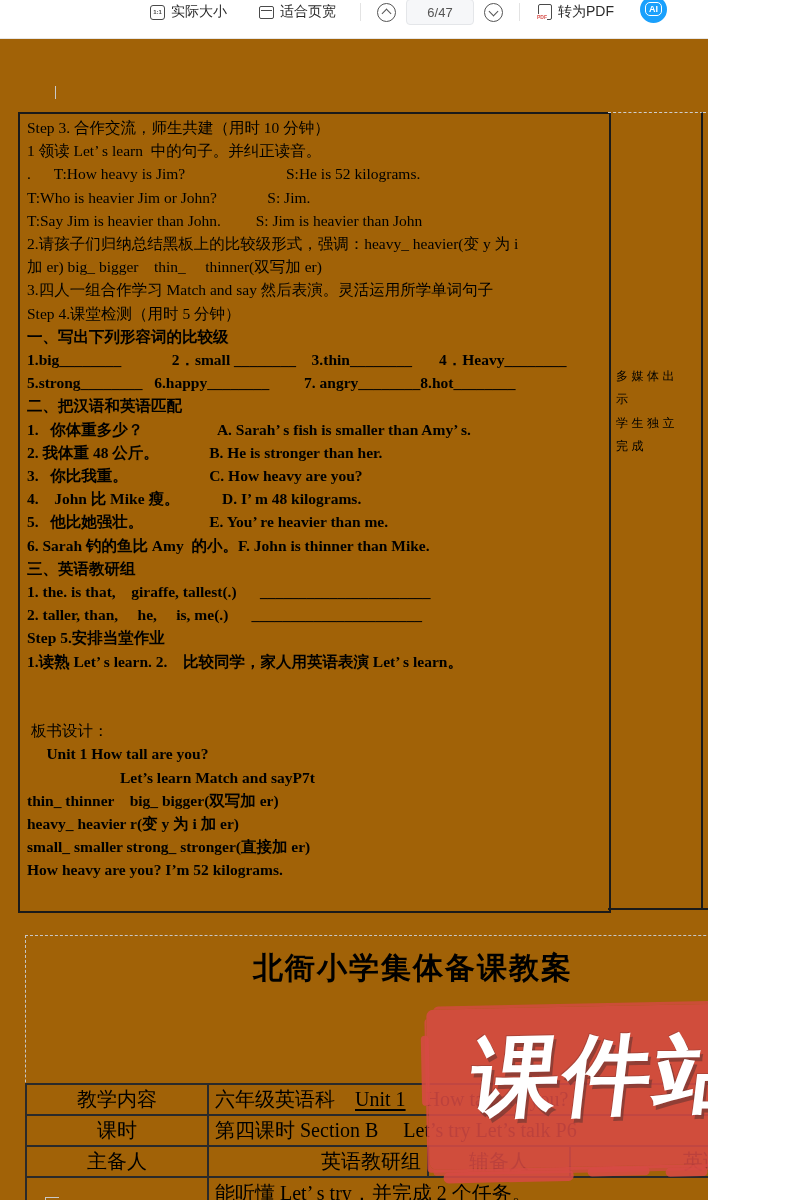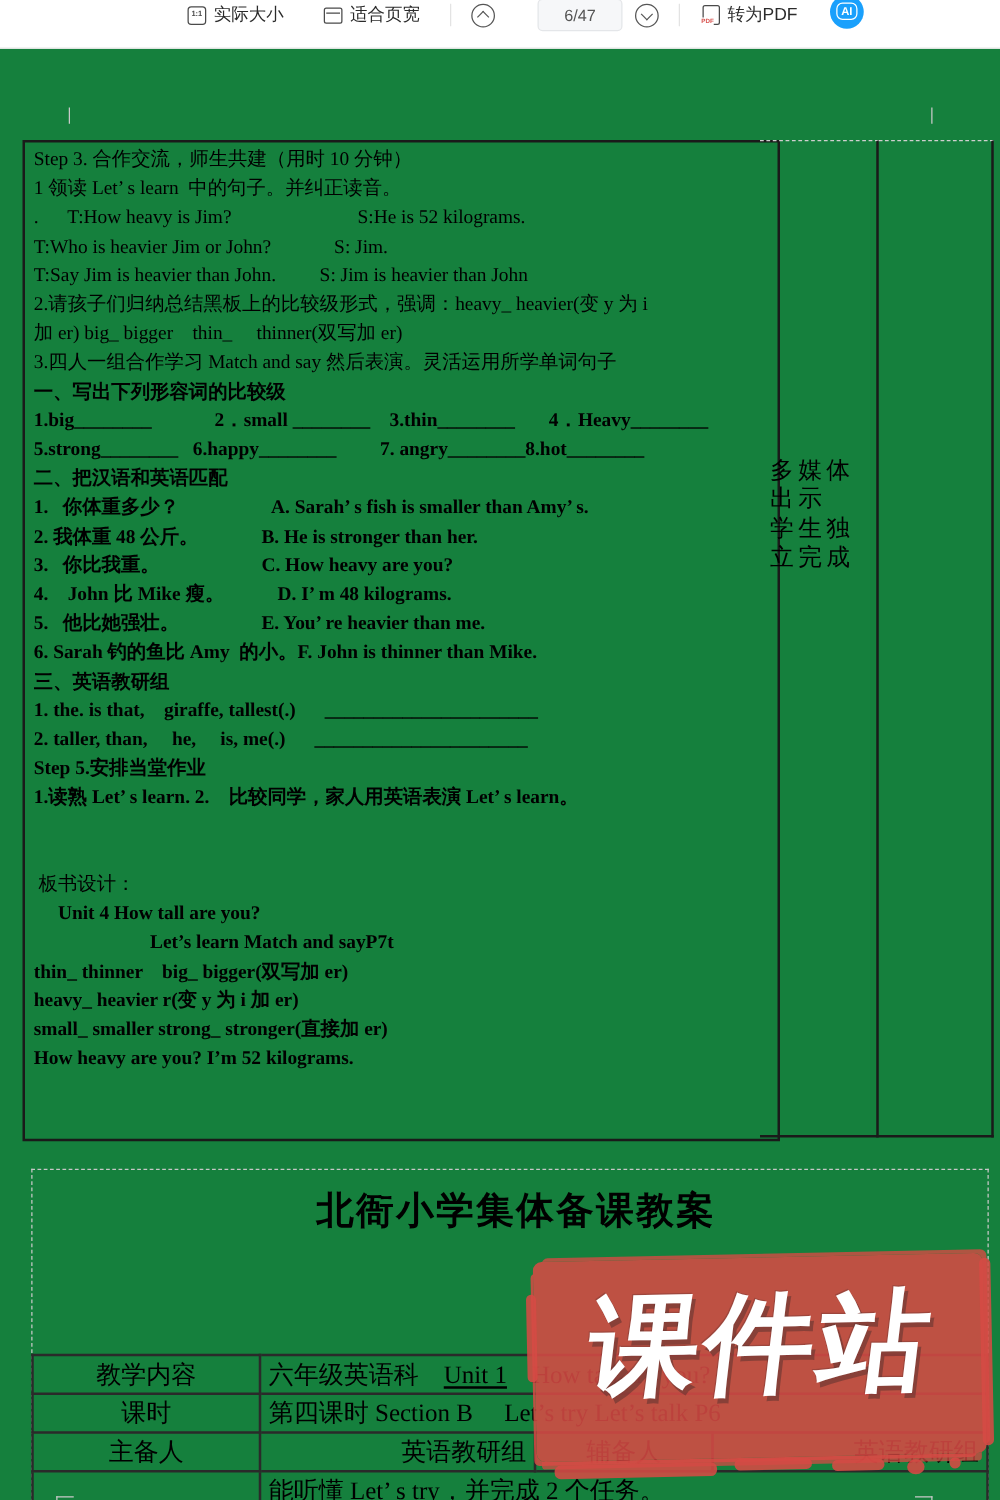--- a/index.html
+++ b/index.html
@@ -1,54 +1,54 @@
 <!DOCTYPE html>
 <html><head>
 <meta charset="utf-8">
 <style>
   html,body{margin:0;padding:0;background:#fff;}
-  .screen{position:relative;width:800px;height:1200px;overflow:hidden;background:#15803d;
+  .screen{position:relative;width:708px;height:1200px;overflow:hidden;background:#a16207;
           font-family:"Liberation Sans","DejaVu Sans",sans-serif;text-decoration:underline;}
 
   
   .toolbar{position:absolute;left:0;top:0;width:800px;height:38px;background:#fff;
            border-bottom:1px solid #e6e6e6;}
   .tb-row{position:absolute;left:150px;top:0px;height:24px;display:flex;align-items:center;gap:10px;}
   .tb-item{display:flex;align-items:center;gap:6px;font-size:14px;color:#2b2b2b;cursor:pointer;white-space:nowrap;}
   .ic-sq{width:13px;height:13px;border:1.5px solid #4a4a4a;border-radius:3px;display:inline-flex;
          align-items:center;justify-content:center;font-size:6px;color:#4a4a4a;font-weight:bold;}
   .ic-fit{width:13px;height:11px;border:1.5px solid #4a4a4a;border-radius:2px;position:relative;}
   .ic-fit::after{content:"";position:absolute;left:1px;right:1px;top:3px;border-top:1.5px solid #4a4a4a;}
   .circ{width:17px;height:17px;border:1.5px solid #555;border-radius:50%;display:inline-flex;
         align-items:center;justify-content:center;}
   .chev{width:6px;height:6px;border-left:1.5px solid #555;border-top:1.5px solid #555;}
   .chev.up{transform:translateY(1px) rotate(45deg);}
   .chev.down{transform:translateY(-1px) rotate(225deg);}
   .pagebox{width:66px;height:24px;background:#f6f7f9;border:1px solid #e4e6e9;border-radius:4px;
-           display:flex;align-items:center;justify-content:center;font-size:13px;color:#555;margin-left:24px;}
+           display:flex;align-items:center;justify-content:center;font-size:13px;color:#555;}
   .sep{width:1px;height:18px;background:#e3e3e3;}
   .ic-pdf{width:12px;height:14px;border:1.5px solid #4a4a4a;border-radius:2px;position:relative;}
   .ic-pdf::after{content:"PDF";position:absolute;left:-2px;bottom:-1px;font-size:5px;font-weight:bold;color:#d9534f;background:#fff;}
   .ai-btn{width:27px;height:27px;border-radius:50%;background:#1aa0fc;display:flex;align-items:center;
           justify-content:center;margin-top:-6px;}
   .ai-inner{border:1.5px solid #fff;border-radius:5px;padding:1px 3px;font-size:9px;font-weight:bold;color:#fff;}
 
   
   .doc{font-family:"Liberation Serif","DejaVu Serif",serif;color:#000;}
 
   
   .p1-main{position:absolute;left:18px;top:112px;width:577px;height:793px;
-           border:2px solid #1a1a1a;padding:2px 18px 2px 7px;}
+           border:2px solid #1a1a1a;padding:2px 5px 2px 7px;}
   .p1-mid{position:absolute;left:608px;top:112px;width:93px;height:795px;
           border-right:2px solid #1a1a1a;border-bottom:2px solid #1a1a1a;border-top:1px dashed #cfcfcf;}
   .p1-right{position:absolute;left:703px;top:112px;width:90px;height:795px;
           border-right:2px solid #1a1a1a;border-bottom:2px solid #1a1a1a;border-top:1px dashed #cfcfcf;}
   .doc-line{font-size:15.5px;line-height:23.2px;white-space:pre-wrap;min-height:23.2px;}
   .doc-line.b{font-weight:bold;}
-  .side-note{margin-top:252px;padding:0 12px 0 8px;font-size:19px;line-height:23px;
+  .side-note{margin-top:252px;padding:0 12px 0 8px;font-size:12px;line-height:23px;
              letter-spacing:3.5px;}
   .side-note div{margin-bottom:1px;}
 
   
   .mark{position:absolute;width:13px;height:13px;}
   .mark.tl{border-left:1px solid #c9c9c9;border-top:1px solid #c9c9c9;}
   .mark.tr{border-right:1px solid #c9c9c9;border-top:1px solid #c9c9c9;}
 
   
   .p2-box{position:absolute;left:25px;top:935px;width:764px;height:266px;
@@ -124,39 +124,40 @@
   <div class="p1-main doc">
     <div>
         <div class="doc-line">Step 3. 合作交流，师生共建（用时 10 分钟）</div>
         <div class="doc-line">1 领读 Let’ s learn  中的句子。并纠正读音。</div>
         <div class="doc-line">.      T:How heavy is Jim?                          S:He is 52 kilograms.</div>
         <div class="doc-line">T:Who is heavier Jim or John?             S: Jim.</div>
         <div class="doc-line">T:Say Jim is heavier than John.         S: Jim is heavier than John</div>
         <div class="doc-line">2.请孩子们归纳总结黑板上的比较级形式，强调：heavy_ heavier(变 y 为 i</div>
         <div class="doc-line">加 er) big_ bigger　thin_　 thinner(双写加 er)</div>
         <div class="doc-line">3.四人一组合作学习 Match and say 然后表演。灵活运用所学单词句子</div>
+        <div class="doc-line">Step 4.课堂检测（用时 5 分钟）</div>
         <div class="doc-line b">一、写出下列形容词的比较级</div>
         <div class="doc-line b">1.big________             2．small ________    3.thin________       4．Heavy________</div>
         <div class="doc-line b">5.strong________   6.happy________         7. angry________8.hot________</div>
         <div class="doc-line b">二、把汉语和英语匹配</div>
         <div class="doc-line b">1.   你体重多少？                   A. Sarah’ s fish is smaller than Amy’ s.</div>
         <div class="doc-line b">2. 我体重 48 公斤。             B. He is stronger than her.</div>
         <div class="doc-line b">3.   你比我重。                     C. How heavy are you?</div>
         <div class="doc-line b">4.    John 比 Mike 瘦。           D. I’ m 48 kilograms.</div>
         <div class="doc-line b">5.   他比她强壮。                 E. You’ re heavier than me.</div>
         <div class="doc-line b">6. Sarah 钓的鱼比 Amy  的小。F. John is thinner than Mike.</div>
         <div class="doc-line b">三、英语教研组</div>
         <div class="doc-line b">1. the. is that,　giraffe, tallest(.)　  ______________________</div>
         <div class="doc-line b">2. taller, than,　 he,　 is, me(.)　  ______________________</div>
         <div class="doc-line b">Step 5.安排当堂作业</div>
         <div class="doc-line b">1.读熟 Let’ s learn. 2.　比较同学，家人用英语表演 Let’ s learn。</div>
         <div class="doc-line"></div>
         <div class="doc-line"></div>
         <div class="doc-line"> 板书设计：</div>
-        <div class="doc-line b">     Unit 4 How tall are you?</div>
+        <div class="doc-line b">     Unit 1 How tall are you?</div>
         <div class="doc-line b">                        Let’s learn Match and sayP7t</div>
         <div class="doc-line b">thin_ thinner　big_ bigger(双写加 er)</div>
         <div class="doc-line b">heavy_ heavier r(变 y 为 i 加 er)</div>
         <div class="doc-line b">small_ smaller strong_ stronger(直接加 er)</div>
         <div class="doc-line b">How heavy are you? I’m 52 kilograms.</div>
       </div>
   </div>
   <div class="p1-mid doc">
     <div class="side-note">
       <div>多媒体出示</div>

